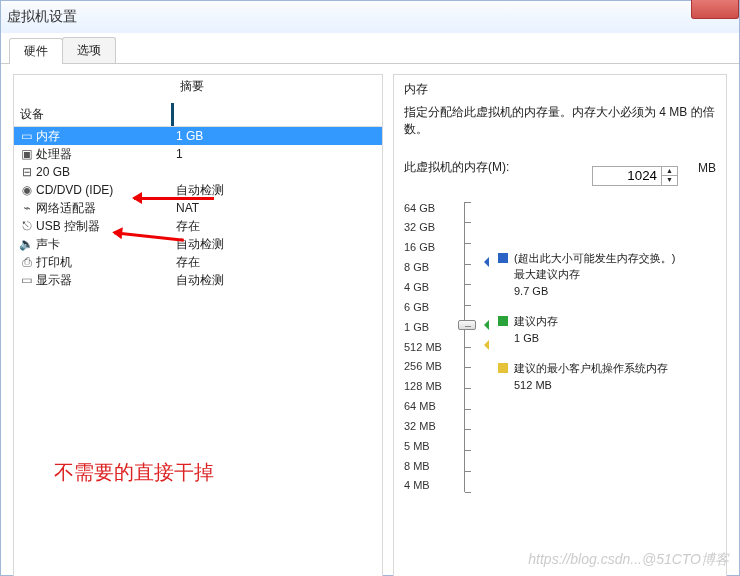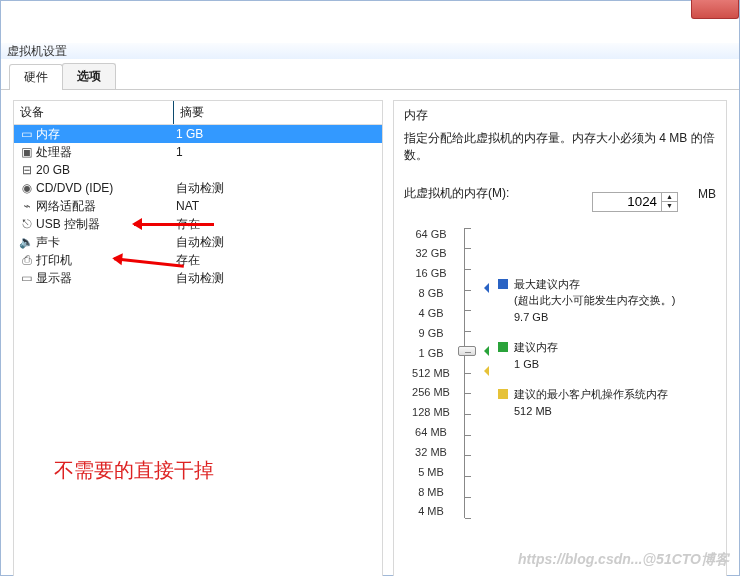--- a/index.html
+++ b/index.html
@@ -1,57 +1,57 @@
 <!DOCTYPE html>
 <html><head>
 <meta charset="utf-8">
 <style>
 * { box-sizing: border-box; font-family: "Microsoft YaHei", "Segoe UI", sans-serif; }
 body { margin: 0; background: #fff; font-size: 12px; color: #222; }
 .window { width: 740px; height: 576px; border: 1px solid #a0b8d8; background: #fff; position: relative; }
-.titlebar { height: 16px; padding: 2px 6px; background: linear-gradient(#fafcff,#e8f2ff); font-size: 12px; color: #333; display: flex; align-items: center; margin-top: 42px; }
+.titlebar { height: 32px; padding: 2px 6px; background: linear-gradient(#fafcff,#e8f2ff); font-size: 14px; color: #333; display: flex; align-items: center; }
 .titlebar .close-btn { position:absolute; right:0; top:-2px; width:48px; height:20px; background:linear-gradient(#e67a76,#cf4f49); border:1px solid #a33; border-top:none; border-radius:0 0 3px 3px; }
 .tabs-row { display:flex; padding: 4px 8px 0 8px; border-bottom:1px solid #ccc; }
 .tab { padding: 4px 14px; border:1px solid #ccc; border-bottom:none; background:#fff; margin-right:-1px; border-radius:3px 3px 0 0; cursor:pointer; position:relative;text-align:center; }
 .tab.active { background:#fff; z-index:2; top:1px; }
-.tab.inactive { background:#f4f4f4;font-weight:bold; }
+.tab.inactive { background:#f4f4f4; }
 .content { display:flex; padding:10px 12px; gap:10px; height:530px; }
 .left-pane { width:370px; border:1px solid #d8d8d8; background:#fff; }
 .right-pane { flex:1; border:1px solid #d8d8d8; background:#fff; padding:6px 10px; position:relative; }
 .table-head { display:flex; background:#fff; border-bottom:1px solid #ddd; }
 .table-head div { padding:3px 6px; font-size:12px; }
-.col-dev { width:160px; border-right:1px solid #0c4a6e; }
+.col-dev { width:160px; border-right:3px solid #0c4a6e;margin-top:28px; }
 .col-sum { flex:1; }
 .row { display:flex; align-items:center; height:18px; padding:0 4px; }
 .row .icon { width:18px; text-align:center; color:#555; }
 .row .name { width:140px; }
 .row .summary { flex:1; }
 .row.selected { background:#3399ff; color:#fff; }
 .row.selected .icon { color:#fff; }
 .annotation { color:#d22; font-size:20px; margin:50px 0 0 40px; }
 .arrow { position:absolute; height:3px; background:#e00; }
 .arrow::before { content:''; position:absolute; left:-8px; top:-5px; border:6px solid transparent; border-right:10px solid #e00; }
 .right-title { font-size:12px; margin-bottom:6px; }
 .desc { font-size:12px; line-height:1.4; margin-bottom:12px; }
 .mem-input-row { display:flex; align-items:center; gap:20px; margin-bottom:16px; }
 .mem-input { width:70px; height:20px; border:1px solid #aaa; text-align:right; padding:0 4px; }
 .spinner { width:16px; height:20px; border:1px solid #aaa; border-left:none; display:flex; flex-direction:column; }
 .spinner div { flex:1; border-bottom:1px solid #aaa; font-size:7px; text-align:center; line-height:8px; cursor:pointer; }
 .spinner div:last-child { border-bottom:none; }
 .slider-area { display:flex; height:290px; }
-.ticks { width:60px; display:flex; flex-direction:column; justify-content:space-between; text-align:center; font-size:11px; color:#333; padding-right:6px; }
+.ticks { width:60px; display:flex; flex-direction:column; justify-content:space-between; text-align:left; font-size:11px; color:#333; padding-right:6px; }
 .track { width:20px; position:relative; border-left:1px solid #888; margin-left:0; }
 .tick-mark { position:absolute; width:6px; height:1px; background:#888; left:0; }
 .thumb { position:absolute; left:-7px; width:18px; height:10px; background:linear-gradient(#f8f8f8,#ddd); border:1px solid #888; border-radius:2px; }
 .marker { position:absolute; left:14px; font-size:10px; }
 .marker .tri { display:inline-block; width:0; height:0; border:5px solid transparent; }
 .legend { flex:1; padding-left:14px; font-size:11px; line-height:1.5; }
 .legend-item { display:flex; gap:6px; margin-bottom:14px; }
 .sq { width:10px; height:10px; margin-top:3px; }
-.watermark { position:absolute; right:10px; bottom:6px; color:#ccc; font-style:italic; font-size:14px;font-weight:bold; }
+.watermark { position:absolute; right:10px; bottom:6px; color:#ccc; font-style:italic; font-size:14px; }
 </style>
 </head>
 <body>
 
 <div class="window">
   <div class="titlebar">
     <span>虚拟机设置</span>
     <div class="close-btn"></div>
   </div>
 
@@ -135,21 +135,21 @@
         <span>MB</span>
       </div>
 
       <div class="slider-area">
         <div class="ticks" id="ticks">
             <div>64 GB</div>
             <div>32 GB</div>
             <div>16 GB</div>
             <div>8 GB</div>
             <div>4 GB</div>
-            <div>9 GB</div>
+            <div>6 GB</div>
             <div>1 GB</div>
             <div>512 MB</div>
             <div>256 MB</div>
             <div>128 MB</div>
             <div>64 MB</div>
             <div>32 MB</div>
             <div>5 MB</div>
             <div>8 MB</div>
             <div>4 MB</div>
           </div>
@@ -172,22 +172,22 @@
             <div class="tick-mark" style="top: 227.857px;"></div>
             <div class="tick-mark" style="top: 248.571px;"></div>
             <div class="tick-mark" style="top: 269.286px;"></div>
             <div class="tick-mark" style="top: 290px;"></div>
           </div>
         <div class="legend">
           <div style="height:48px;"></div>
           <div class="legend-item">
             <div class="sq" style="background:#2a63c4;"></div>
             <div>
+              <div>(超出此大小可能发生内存交换。)</div>
               <div>最大建议内存</div>
-              <div>(超出此大小可能发生内存交换。)</div>
               <div>9.7 GB</div>
             </div>
           </div>
           <div class="legend-item">
             <div class="sq" style="background:#2aa33a;"></div>
             <div>
               <div>建议内存</div>
               <div>1 GB</div>
             </div>
           </div>

